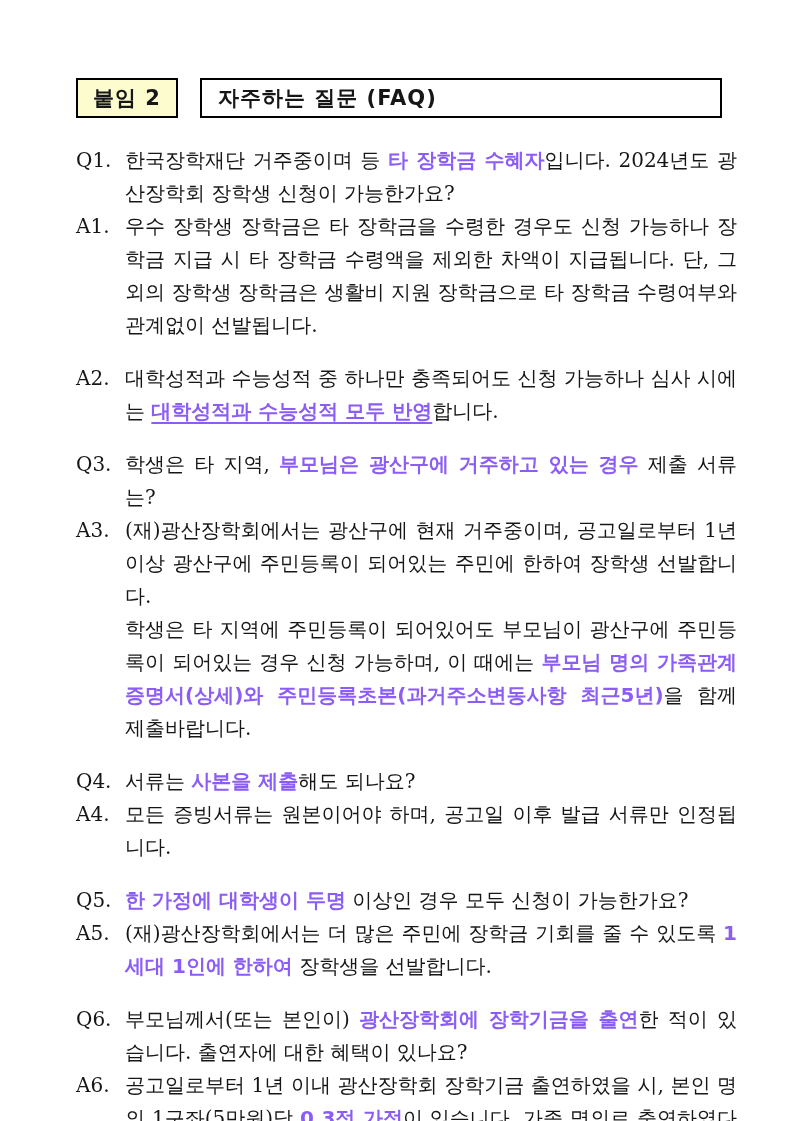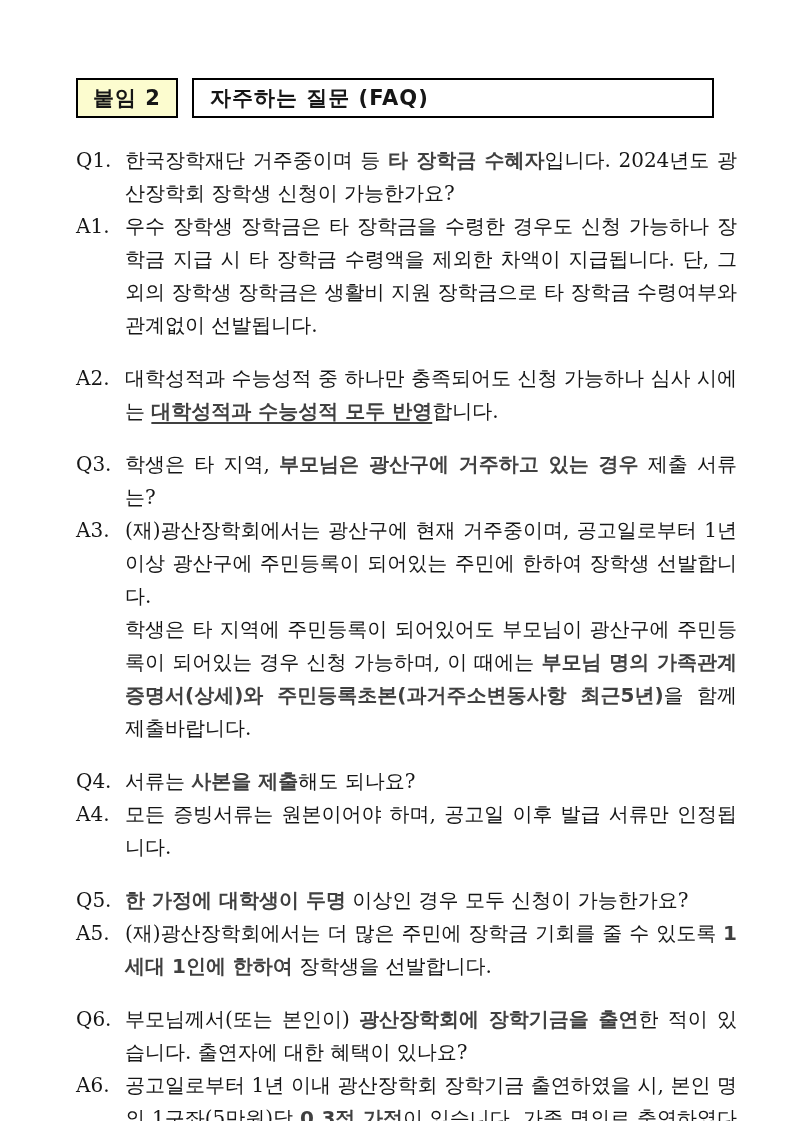--- a/index.html
+++ b/index.html
@@ -10,21 +10,21 @@
     background: #ffffff;
     color: #161616;
     font-family: "DejaVu Serif", "Liberation Serif", serif;
     overflow: hidden;
   }
   .page { padding: 78px 56px 0 76px; }
 
   .doc-header {
     display: flex;
     align-items: stretch;
-    gap: 14px;
+    gap: 22px;
     margin-bottom: 26px;
   }
   .badge {
     border: 2px solid #000;
     font-family: "DejaVu Sans", "Liberation Sans", sans-serif;
     font-weight: 700;
     font-size: 21px;
     line-height: 1;
     padding: 8px 15px 7px;
     letter-spacing: 1px;
@@ -48,21 +48,21 @@
 
   .faq-list { font-size: 20px; line-height: 33px; }
   .qa { margin-bottom: 20px; }
   .row { display: flex; gap: 6px; }
   .lbl { flex: 0 0 43px; }
   .txt { flex: 1; text-align: justify; }
   .txt p { margin: 0; }
   .b {
     font-family: "DejaVu Sans", "Liberation Sans", sans-serif;
     font-weight: 700;
-    color: #404040;
+    color: #8b5cf6;
   }
   .u {
     text-decoration: underline;
     text-decoration-thickness: 2px;
     text-underline-offset: 4px;
   }
 </style>
 </head>
 <body>
 

